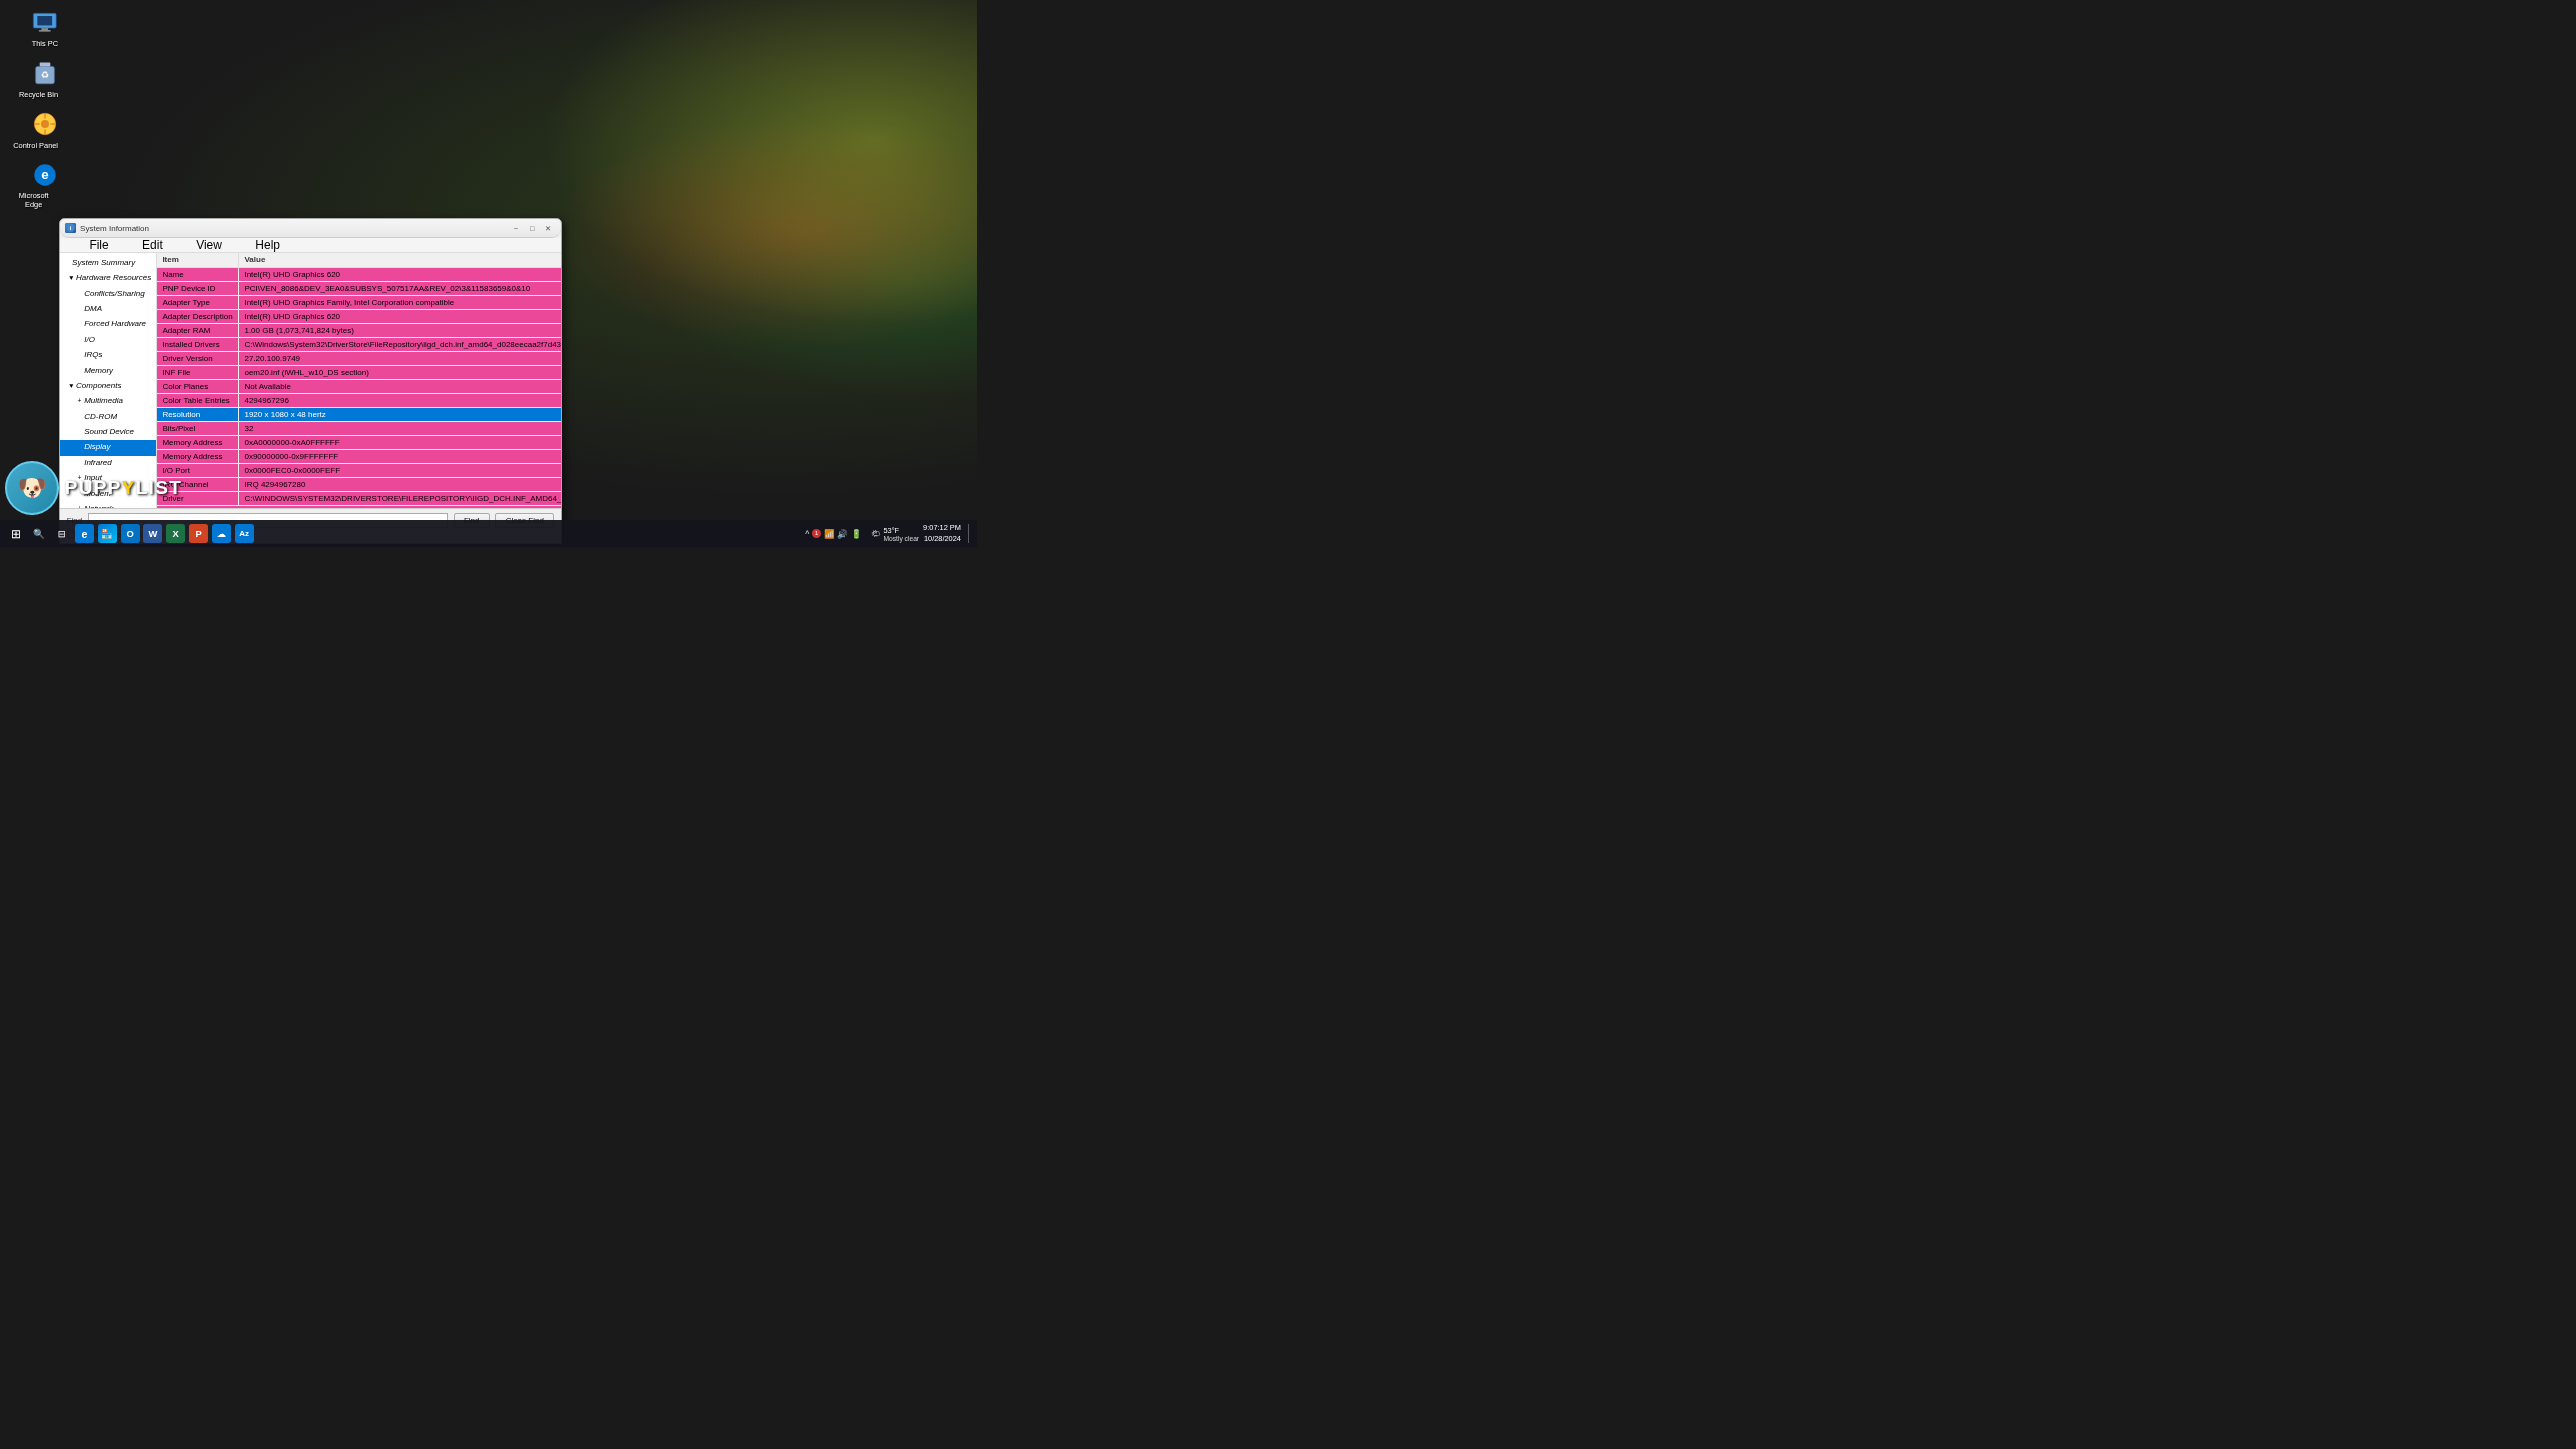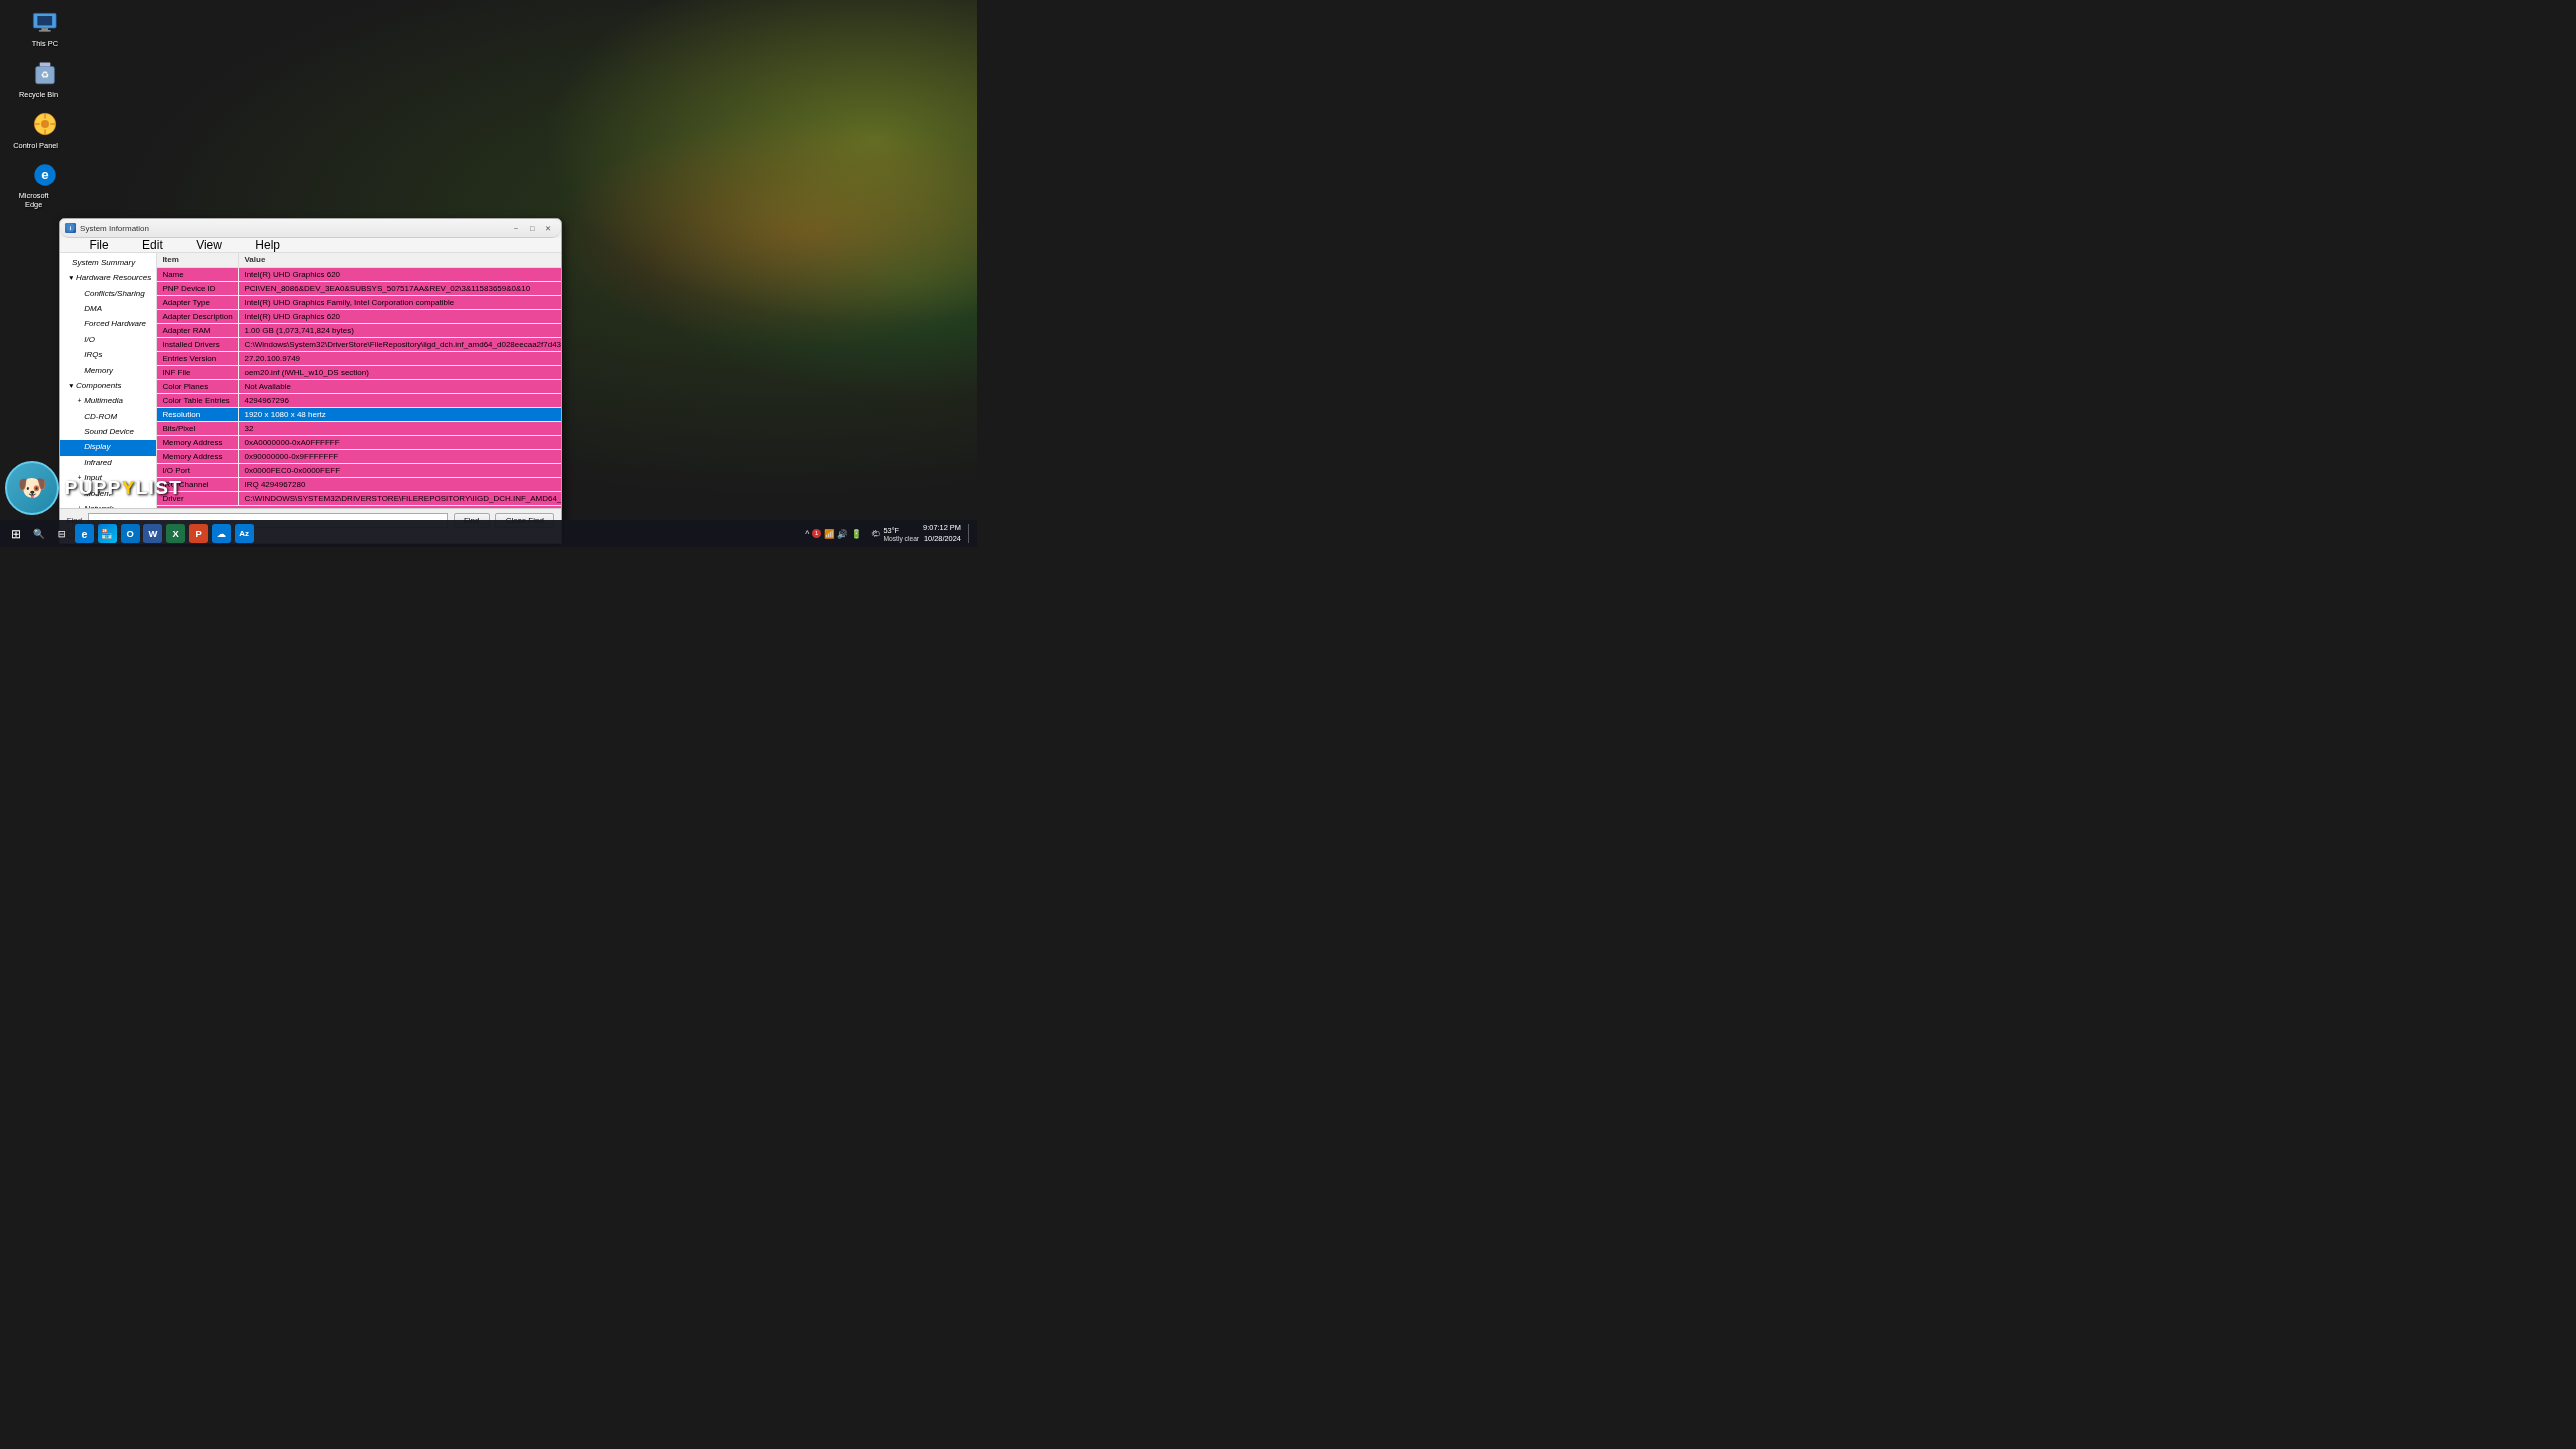--- a/index.html
+++ b/index.html
@@ -576,21 +576,21 @@
               </tr>
               <tr>
                 <td>Adapter RAM</td>
                 <td>1.00 GB (1,073,741,824 bytes)</td>
               </tr>
               <tr>
                 <td>Installed Drivers</td>
                 <td>C:\Windows\System32\DriverStore\FileRepository\iigd_dch.inf_amd64_d028eecaa2f7d439\ig...</td>
               </tr>
               <tr>
-                <td>Entries Version</td>
+                <td>Driver Version</td>
                 <td>27.20.100.9749</td>
               </tr>
               <tr>
                 <td>INF File</td>
                 <td>oem20.inf (iWHL_w10_DS section)</td>
               </tr>
               <tr>
                 <td>Color Planes</td>
                 <td>Not Available</td>
               </tr>

